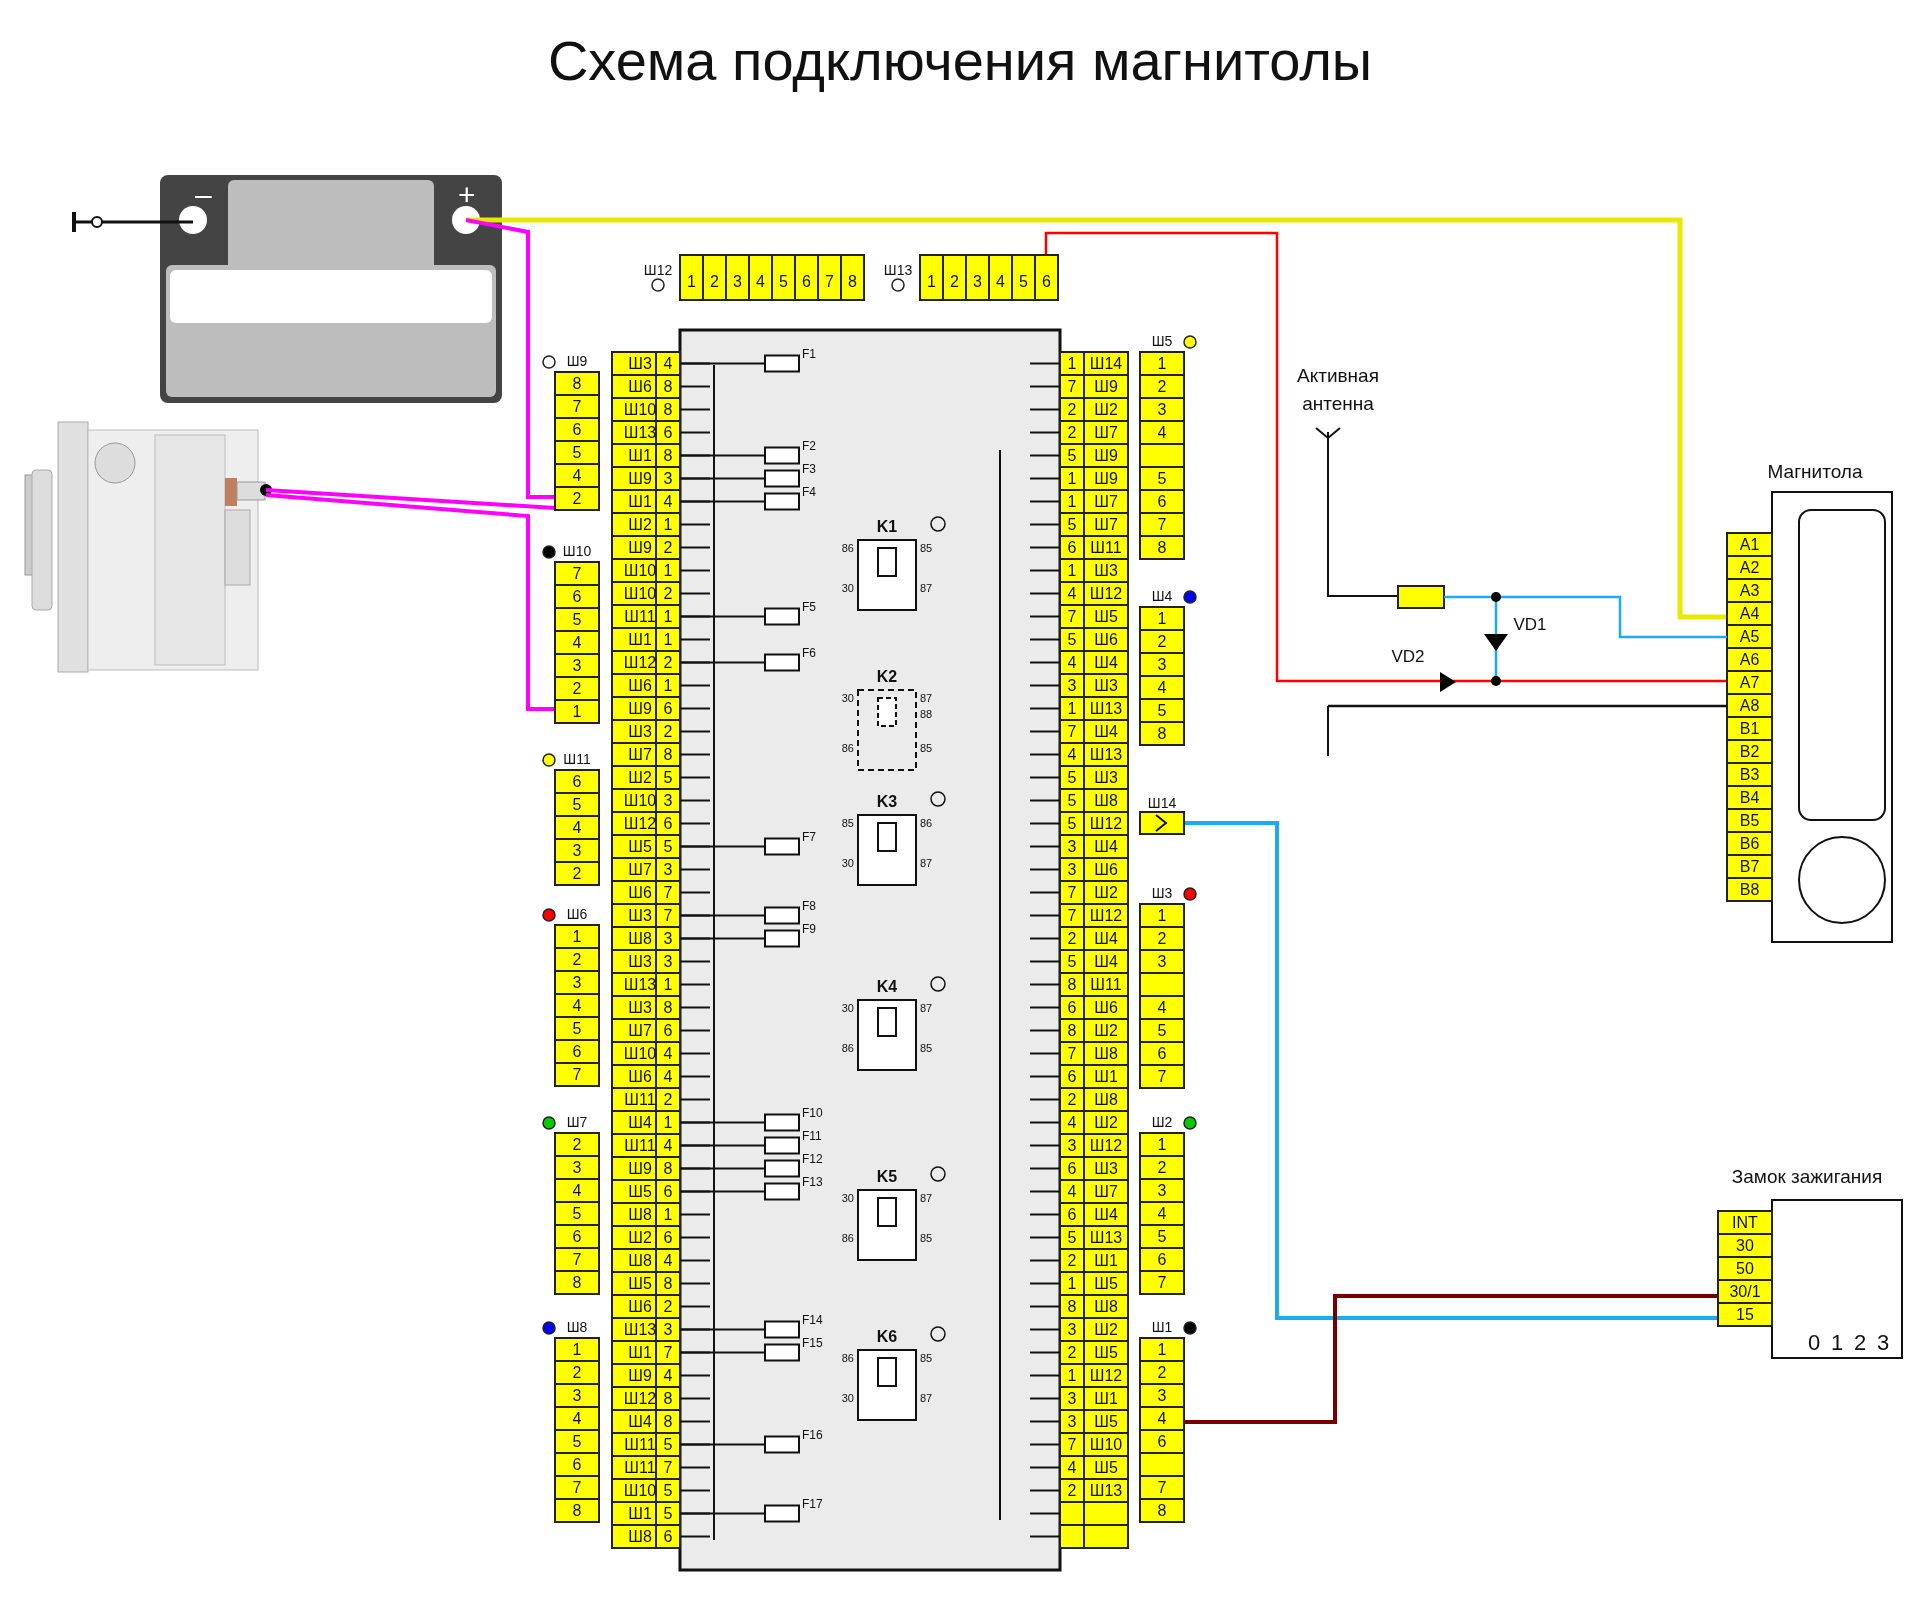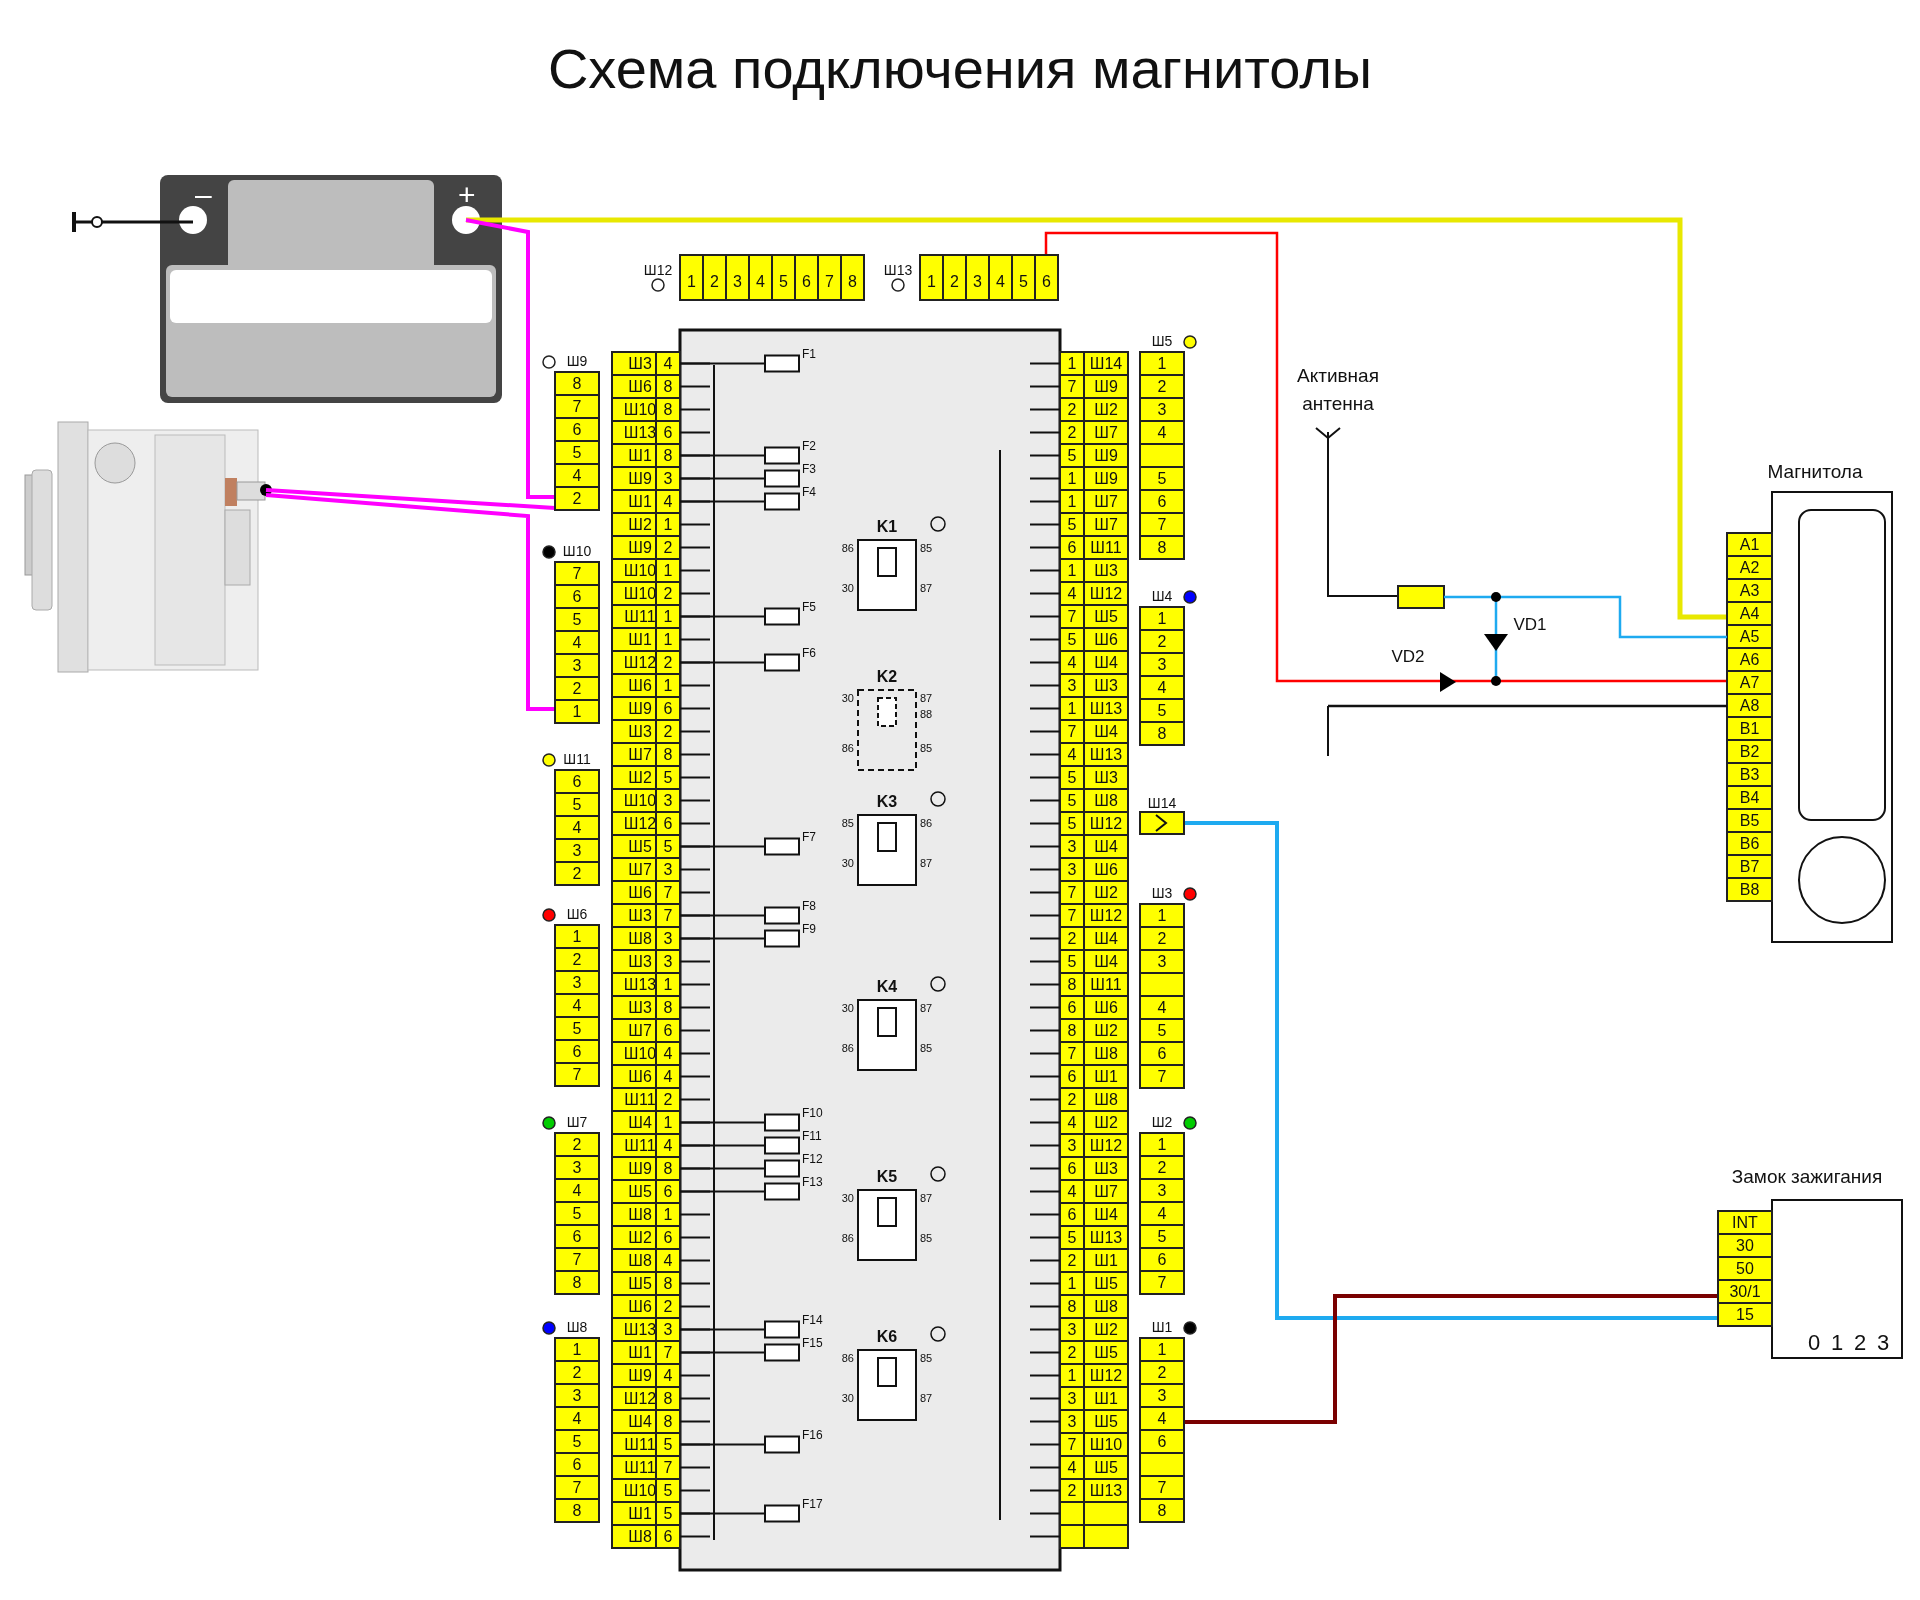--- a/index.html
+++ b/index.html
@@ -1,18 +1,18 @@
 <!DOCTYPE html>
 <html><head>
 <meta charset="utf-8">
 <style>
   html, body { margin:0; padding:0; background:#ffffff; }
   body { width:1920px; height:1600px; position:relative; overflow:hidden;
          font-family:"Liberation Sans", sans-serif; color:#111; }
-  #title { position:absolute; left:0; width:1920px; top:36px; text-align:center;
+  #title { position:absolute; left:0; width:1920px; top:28px; text-align:center;
            font-size:56px; font-family:"Liberation Sans", sans-serif; }
   svg#canvas { position:absolute; left:0; top:0; }
   svg text { font-family:"Liberation Sans", sans-serif; fill:#111; }
 </style>
 </head>
 <body>
 
 <div id="title">Схема подключения магнитолы</div>
 
 <svg id="canvas" width="1920" height="1600" viewBox="0 0 1920 1600">

